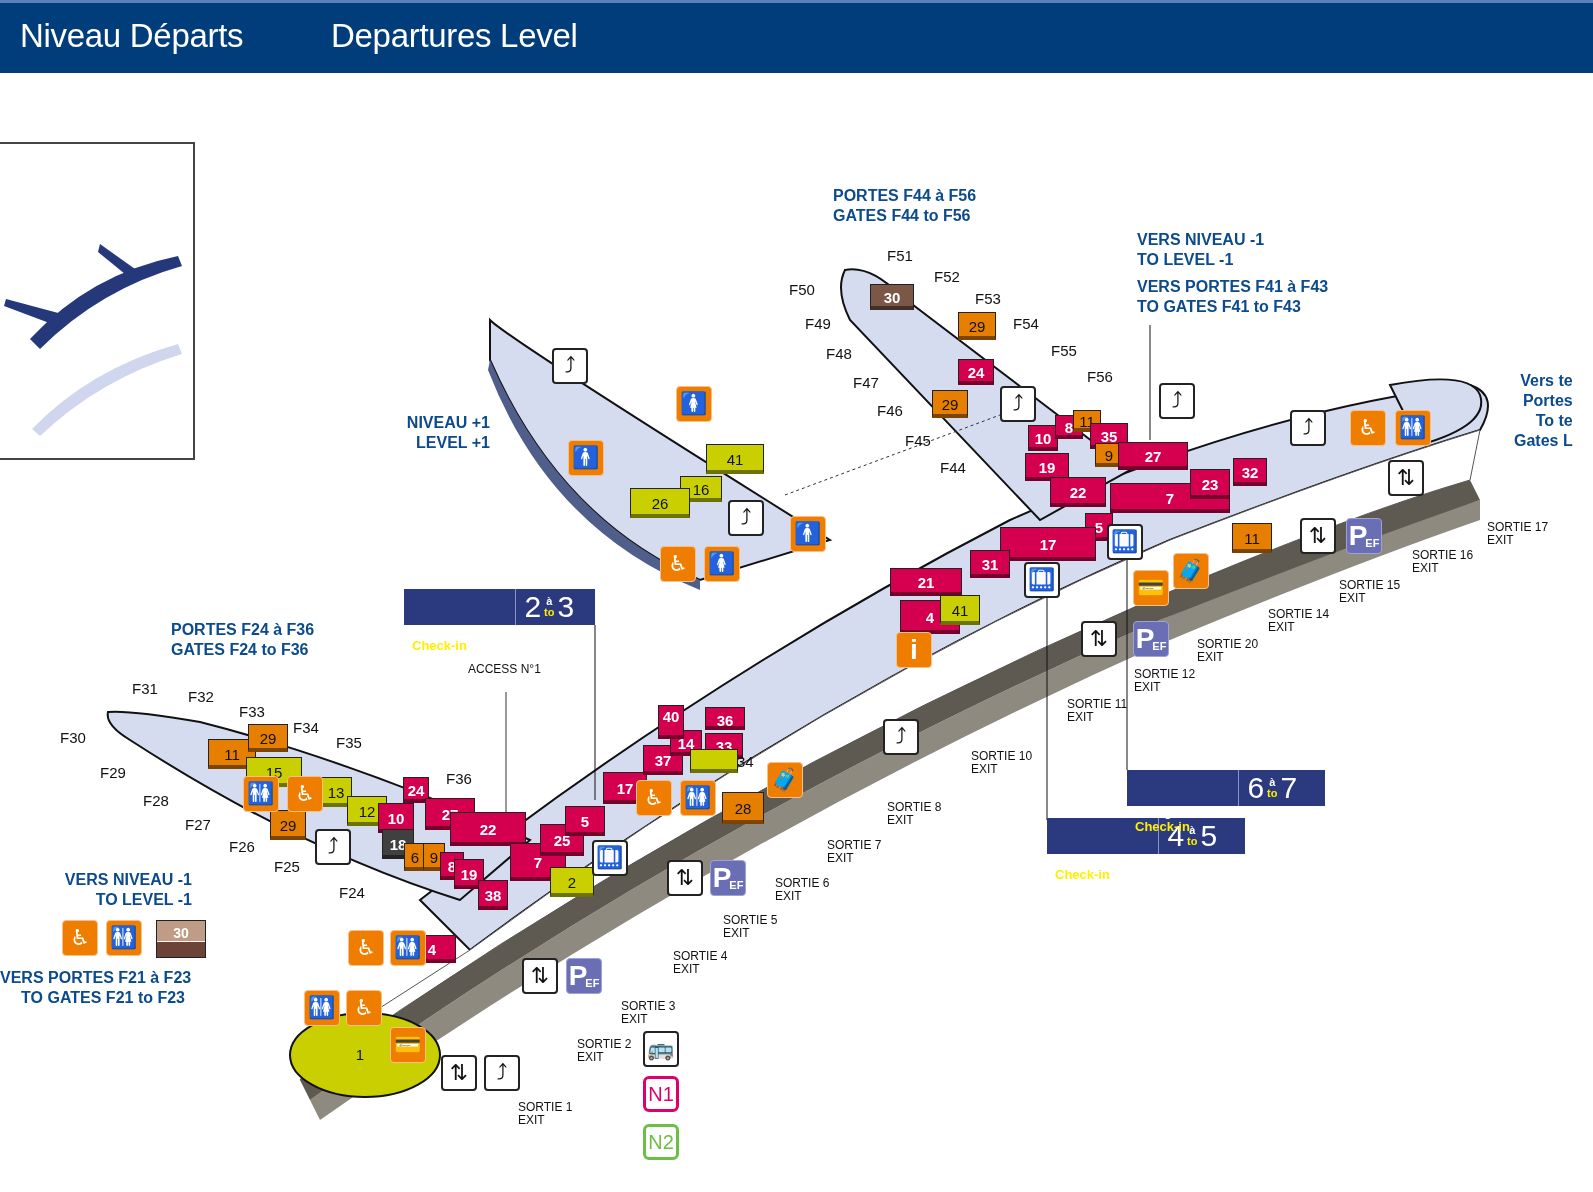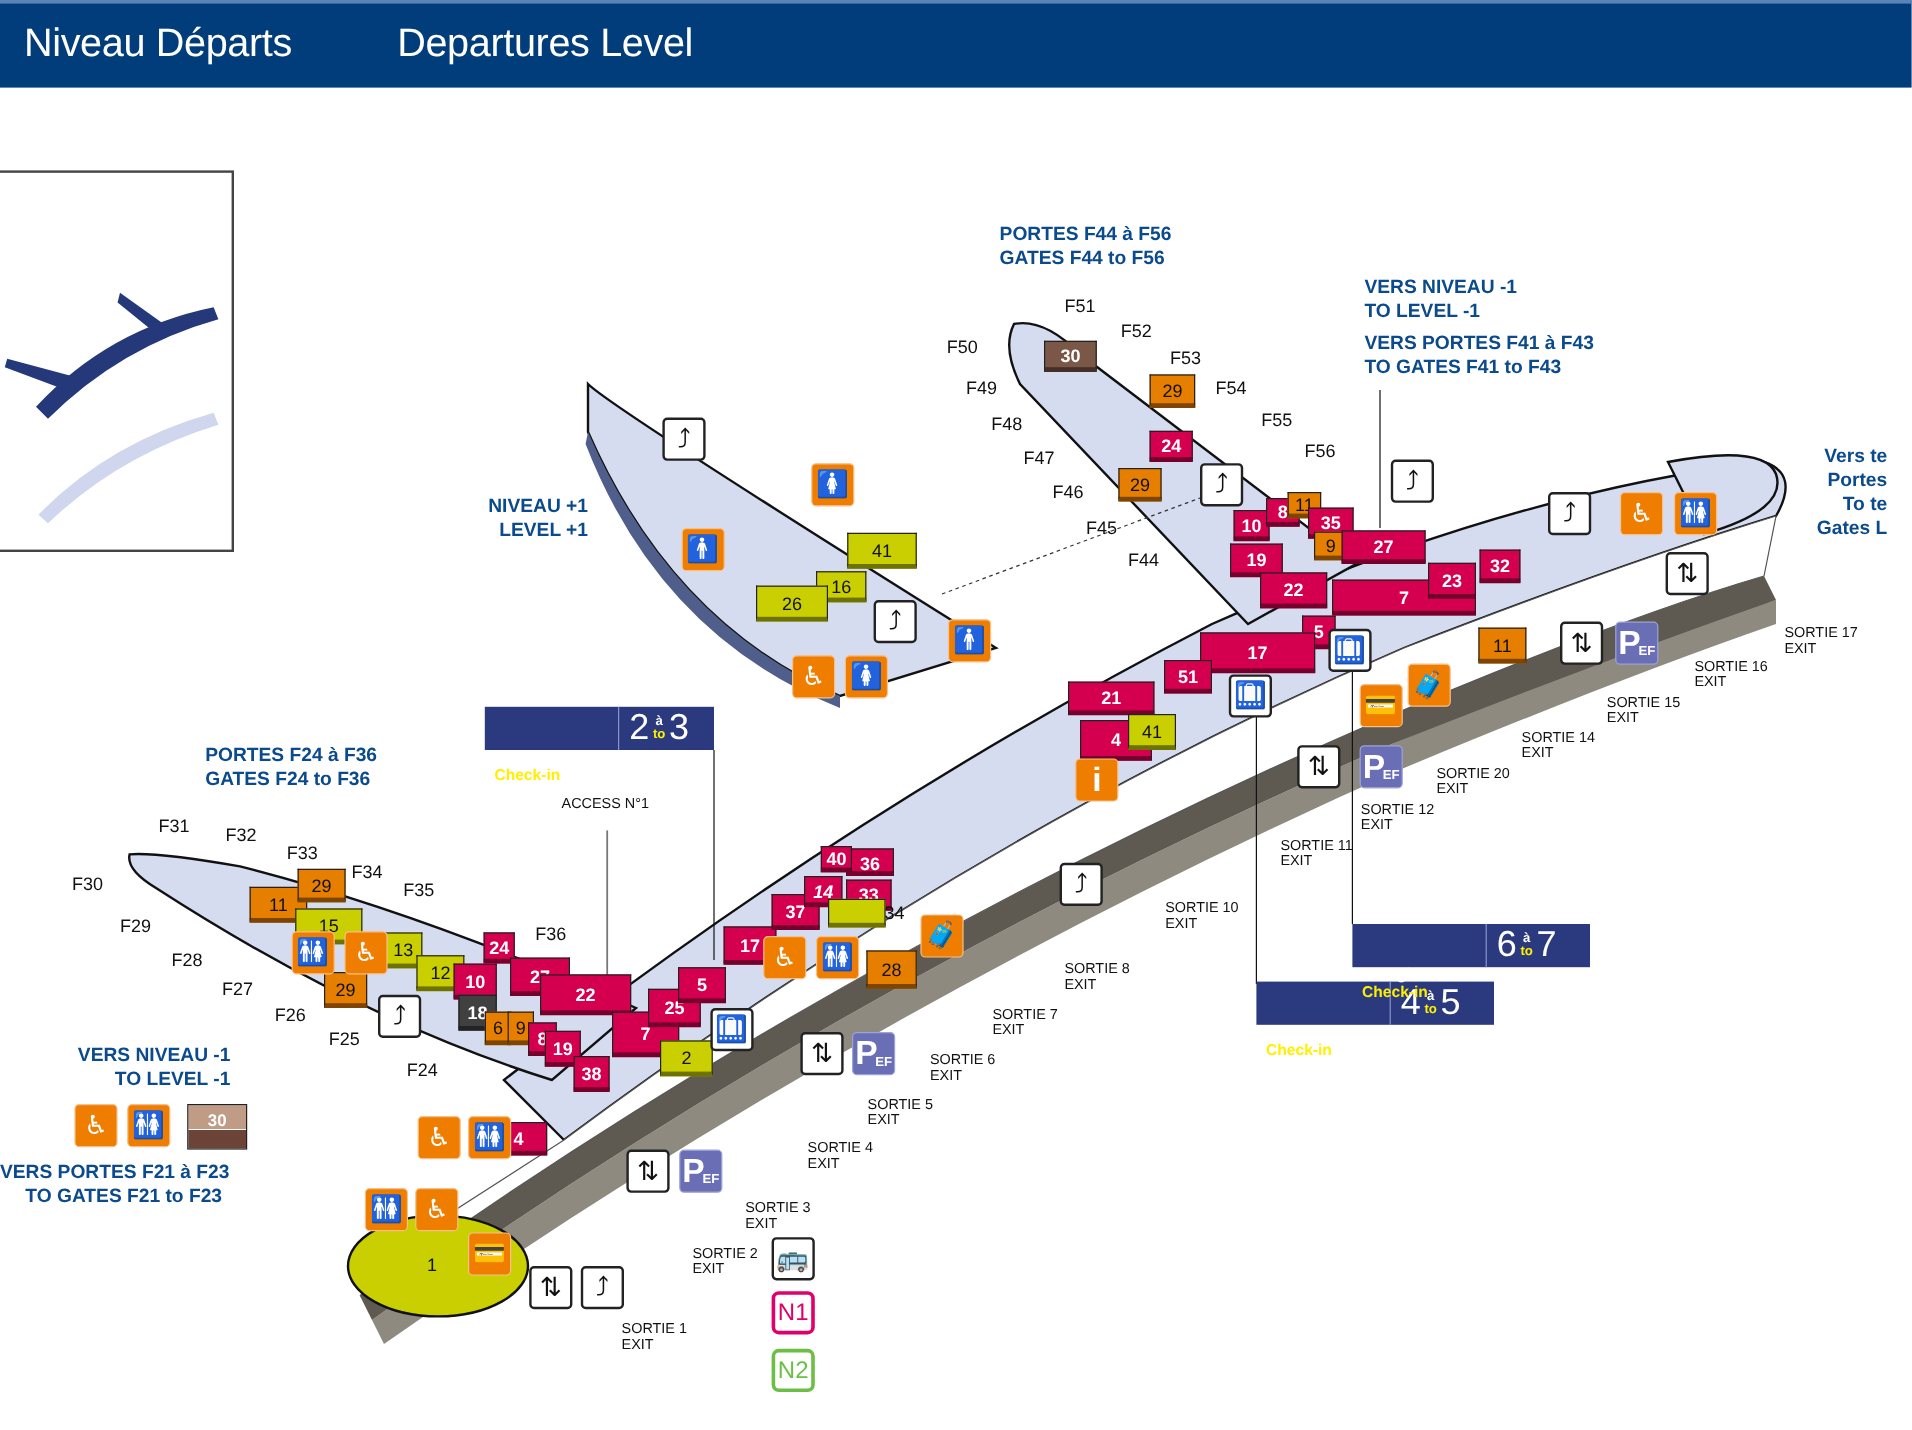--- a/index.html
+++ b/index.html
@@ -255,21 +255,21 @@
     <div class="shop" style="left: 1090px; top: 423px; width: 38px; height: 26px; line-height: 26px; background: rgb(212, 0, 79); border-width: 1px 1px 4px; border-style: solid; border-color: rgb(34, 34, 34) rgb(34, 34, 34) rgba(0, 0, 0, 0.45); border-image: initial; box-sizing: border-box;">35</div>
     <div class="shop d" style="left: 1095px; top: 443px; width: 28px; height: 24px; line-height: 24px; background: rgb(230, 126, 0); border-width: 1px 1px 4px; border-style: solid; border-color: rgb(34, 34, 34) rgb(34, 34, 34) rgba(0, 0, 0, 0.45); border-image: initial; box-sizing: border-box;">9</div>
     <div class="shop" style="left: 1025px; top: 453px; width: 44px; height: 28px; line-height: 28px; background: rgb(212, 0, 79); border-width: 1px 1px 4px; border-style: solid; border-color: rgb(34, 34, 34) rgb(34, 34, 34) rgba(0, 0, 0, 0.45); border-image: initial; box-sizing: border-box;">19</div>
     <div class="shop" style="left: 1050px; top: 477px; width: 56px; height: 30px; line-height: 30px; background: rgb(212, 0, 79); border-width: 1px 1px 4px; border-style: solid; border-color: rgb(34, 34, 34) rgb(34, 34, 34) rgba(0, 0, 0, 0.45); border-image: initial; box-sizing: border-box;">22</div>
     <div class="shop" style="left: 1118px; top: 442px; width: 70px; height: 28px; line-height: 28px; background: rgb(212, 0, 79); border-width: 1px 1px 4px; border-style: solid; border-color: rgb(34, 34, 34) rgb(34, 34, 34) rgba(0, 0, 0, 0.45); border-image: initial; box-sizing: border-box;">27</div>
     <div class="shop" style="left: 1085px; top: 513px; width: 28px; height: 28px; line-height: 28px; background: rgb(212, 0, 79); border-width: 1px 1px 4px; border-style: solid; border-color: rgb(34, 34, 34) rgb(34, 34, 34) rgba(0, 0, 0, 0.45); border-image: initial; box-sizing: border-box;">5</div>
     <div class="shop" style="left: 1110px; top: 483px; width: 120px; height: 30px; line-height: 30px; background: rgb(212, 0, 79); border-width: 1px 1px 4px; border-style: solid; border-color: rgb(34, 34, 34) rgb(34, 34, 34) rgba(0, 0, 0, 0.45); border-image: initial; box-sizing: border-box;">7</div>
     <div class="shop" style="left: 1190px; top: 469px; width: 40px; height: 30px; line-height: 30px; background: rgb(212, 0, 79); border-width: 1px 1px 4px; border-style: solid; border-color: rgb(34, 34, 34) rgb(34, 34, 34) rgba(0, 0, 0, 0.45); border-image: initial; box-sizing: border-box;">23</div>
     <div class="shop" style="left: 1233px; top: 458px; width: 34px; height: 28px; line-height: 28px; background: rgb(212, 0, 79); border-width: 1px 1px 4px; border-style: solid; border-color: rgb(34, 34, 34) rgb(34, 34, 34) rgba(0, 0, 0, 0.45); border-image: initial; box-sizing: border-box;">32</div>
     <div class="shop" style="left: 1000px; top: 527px; width: 96px; height: 34px; line-height: 34px; background: rgb(212, 0, 79); border-width: 1px 1px 4px; border-style: solid; border-color: rgb(34, 34, 34) rgb(34, 34, 34) rgba(0, 0, 0, 0.45); border-image: initial; box-sizing: border-box;">17</div>
-    <div class="shop" style="left: 970px; top: 550px; width: 40px; height: 28px; line-height: 28px; background: rgb(212, 0, 79); border-width: 1px 1px 4px; border-style: solid; border-color: rgb(34, 34, 34) rgb(34, 34, 34) rgba(0, 0, 0, 0.45); border-image: initial; box-sizing: border-box;">51</div>
+    <div class="shop" style="left: 970px; top: 550px; width: 40px; height: 28px; line-height: 28px; background: rgb(212, 0, 79); border-width: 1px 1px 4px; border-style: solid; border-color: rgb(34, 34, 34) rgb(34, 34, 34) rgba(0, 0, 0, 0.45); border-image: initial; box-sizing: border-box;">31</div>
     <div class="shop" style="left: 890px; top: 568px; width: 72px; height: 28px; line-height: 28px; background: rgb(212, 0, 79); border-width: 1px 1px 4px; border-style: solid; border-color: rgb(34, 34, 34) rgb(34, 34, 34) rgba(0, 0, 0, 0.45); border-image: initial; box-sizing: border-box;">21</div>
     <div class="shop" style="left: 900px; top: 600px; width: 60px; height: 34px; line-height: 34px; background: rgb(212, 0, 79); border-width: 1px 1px 4px; border-style: solid; border-color: rgb(34, 34, 34) rgb(34, 34, 34) rgba(0, 0, 0, 0.45); border-image: initial; box-sizing: border-box;">4</div>
     <div class="shop d" style="left: 940px; top: 595px; width: 40px; height: 30px; line-height: 30px; background: rgb(201, 207, 0); border-width: 1px 1px 4px; border-style: solid; border-color: rgb(34, 34, 34) rgb(34, 34, 34) rgba(0, 0, 0, 0.45); border-image: initial; box-sizing: border-box;">41</div>
     <div class="shop d" style="left: 1232px; top: 523px; width: 40px; height: 30px; line-height: 30px; background: rgb(230, 126, 0); border-width: 1px 1px 4px; border-style: solid; border-color: rgb(34, 34, 34) rgb(34, 34, 34) rgba(0, 0, 0, 0.45); border-image: initial; box-sizing: border-box;">11</div>
     <div class="shop d" style="left: 706px; top: 444px; width: 58px; height: 30px; line-height: 30px; background: rgb(201, 207, 0); border-width: 1px 1px 4px; border-style: solid; border-color: rgb(34, 34, 34) rgb(34, 34, 34) rgba(0, 0, 0, 0.45); border-image: initial; box-sizing: border-box;">41</div>
     <div class="shop d" style="left: 680px; top: 476px; width: 42px; height: 26px; line-height: 26px; background: rgb(201, 207, 0); border-width: 1px 1px 4px; border-style: solid; border-color: rgb(34, 34, 34) rgb(34, 34, 34) rgba(0, 0, 0, 0.45); border-image: initial; box-sizing: border-box;">16</div>
     <div class="shop d" style="left: 630px; top: 488px; width: 60px; height: 30px; line-height: 30px; background: rgb(201, 207, 0); border-width: 1px 1px 4px; border-style: solid; border-color: rgb(34, 34, 34) rgb(34, 34, 34) rgba(0, 0, 0, 0.45); border-image: initial; box-sizing: border-box;">26</div>
     <div class="shop d" style="left: 208px; top: 739px; width: 48px; height: 30px; line-height: 30px; background: rgb(230, 126, 0); border-width: 1px 1px 4px; border-style: solid; border-color: rgb(34, 34, 34) rgb(34, 34, 34) rgba(0, 0, 0, 0.45); border-image: initial; box-sizing: border-box;">11</div>
     <div class="shop d" style="left: 248px; top: 724px; width: 40px; height: 28px; line-height: 28px; background: rgb(230, 126, 0); border-width: 1px 1px 4px; border-style: solid; border-color: rgb(34, 34, 34) rgb(34, 34, 34) rgba(0, 0, 0, 0.45); border-image: initial; box-sizing: border-box;">29</div>
     <div class="shop d" style="left: 246px; top: 757px; width: 56px; height: 30px; line-height: 30px; background: rgb(201, 207, 0); border-width: 1px 1px 4px; border-style: solid; border-color: rgb(34, 34, 34) rgb(34, 34, 34) rgba(0, 0, 0, 0.45); border-image: initial; box-sizing: border-box;">15</div>
@@ -285,23 +285,23 @@
     <div class="shop d" style="left: 423px; top: 843px; width: 22px; height: 28px; line-height: 28px; background: rgb(230, 126, 0); border-width: 1px 1px 4px; border-style: solid; border-color: rgb(34, 34, 34) rgb(34, 34, 34) rgba(0, 0, 0, 0.45); border-image: initial; box-sizing: border-box;">9</div>
     <div class="shop" style="left: 440px; top: 852px; width: 24px; height: 28px; line-height: 28px; background: rgb(212, 0, 79); border-width: 1px 1px 4px; border-style: solid; border-color: rgb(34, 34, 34) rgb(34, 34, 34) rgba(0, 0, 0, 0.45); border-image: initial; box-sizing: border-box;">8</div>
     <div class="shop" style="left: 454px; top: 859px; width: 30px; height: 30px; line-height: 30px; background: rgb(212, 0, 79); border-width: 1px 1px 4px; border-style: solid; border-color: rgb(34, 34, 34) rgb(34, 34, 34) rgba(0, 0, 0, 0.45); border-image: initial; box-sizing: border-box;">19</div>
     <div class="shop" style="left: 478px; top: 880px; width: 30px; height: 30px; line-height: 30px; background: rgb(212, 0, 79); border-width: 1px 1px 4px; border-style: solid; border-color: rgb(34, 34, 34) rgb(34, 34, 34) rgba(0, 0, 0, 0.45); border-image: initial; box-sizing: border-box;">38</div>
     <div class="shop" style="left: 510px; top: 843px; width: 56px; height: 38px; line-height: 38px; background: rgb(212, 0, 79); border-width: 1px 1px 4px; border-style: solid; border-color: rgb(34, 34, 34) rgb(34, 34, 34) rgba(0, 0, 0, 0.45); border-image: initial; box-sizing: border-box;">7</div>
     <div class="shop" style="left: 540px; top: 824px; width: 44px; height: 32px; line-height: 32px; background: rgb(212, 0, 79); border-width: 1px 1px 4px; border-style: solid; border-color: rgb(34, 34, 34) rgb(34, 34, 34) rgba(0, 0, 0, 0.45); border-image: initial; box-sizing: border-box;">25</div>
     <div class="shop" style="left: 565px; top: 806px; width: 40px; height: 30px; line-height: 30px; background: rgb(212, 0, 79); border-width: 1px 1px 4px; border-style: solid; border-color: rgb(34, 34, 34) rgb(34, 34, 34) rgba(0, 0, 0, 0.45); border-image: initial; box-sizing: border-box;">5</div>
     <div class="shop d" style="left: 550px; top: 867px; width: 44px; height: 30px; line-height: 30px; background: rgb(201, 207, 0); border-width: 1px 1px 4px; border-style: solid; border-color: rgb(34, 34, 34) rgb(34, 34, 34) rgba(0, 0, 0, 0.45); border-image: initial; box-sizing: border-box;">2</div>
     <div class="shop" style="left: 603px; top: 772px; width: 44px; height: 32px; line-height: 32px; background: rgb(212, 0, 79); border-width: 1px 1px 4px; border-style: solid; border-color: rgb(34, 34, 34) rgb(34, 34, 34) rgba(0, 0, 0, 0.45); border-image: initial; box-sizing: border-box;">17</div>
     <div class="shop" style="left: 643px; top: 745px; width: 40px; height: 30px; line-height: 30px; background: rgb(212, 0, 79); border-width: 1px 1px 4px; border-style: solid; border-color: rgb(34, 34, 34) rgb(34, 34, 34) rgba(0, 0, 0, 0.45); border-image: initial; box-sizing: border-box;">37</div>
-    <div class="shop" style="left: 670px; top: 730px; width: 32px; height: 26px; line-height: 26px; background: rgb(212, 0, 79); border-width: 1px 1px 4px; border-style: solid; border-color: rgb(34, 34, 34) rgb(34, 34, 34) rgba(0, 0, 0, 0.45); border-image: initial; box-sizing: border-box; font-style: italic;">14</div>
+    <div class="shop" style="left: 670px; top: 730px; width: 32px; height: 26px; line-height: 26px; background: rgb(212, 0, 79); border-width: 1px 1px 4px; border-style: solid; border-color: rgb(34, 34, 34) rgb(34, 34, 34) rgba(0, 0, 0, 0.45); border-image: initial; box-sizing: border-box;">14</div>
     <div class="shop" style="left: 705px; top: 707px; width: 40px; height: 23px; line-height: 26px; background: rgb(212, 0, 79); border-width: 1px 1px 4px; border-style: solid; border-color: rgb(34, 34, 34) rgb(34, 34, 34) rgba(0, 0, 0, 0.45); border-image: initial; box-sizing: border-box;">36</div>
-    <div class="shop" style="left: 684px; top: 705px; width: 26px; height: 22px; line-height: 22px; background: rgb(212, 0, 79); border-width: 1px 1px 4px; border-style: solid; border-color: rgb(34, 34, 34) rgb(34, 34, 34) rgba(0, 0, 0, 0.45); border-image: initial; box-sizing: border-box;">40</div>
+    <div class="shop" style="left: 658px; top: 705px; width: 26px; height: 34px; line-height: 22px; background: rgb(212, 0, 79); border-width: 1px 1px 4px; border-style: solid; border-color: rgb(34, 34, 34) rgb(34, 34, 34) rgba(0, 0, 0, 0.45); border-image: initial; box-sizing: border-box;">40</div>
     <div class="shop" style="left: 705px; top: 733px; width: 38px; height: 26px; line-height: 26px; background: rgb(212, 0, 79); border-width: 1px 1px 4px; border-style: solid; border-color: rgb(34, 34, 34) rgb(34, 34, 34) rgba(0, 0, 0, 0.45); border-image: initial; box-sizing: border-box;">33</div>
     <div class="shop d" style="left: 690px; top: 749px; width: 44px; height: 24px; line-height: 24px; background: rgb(201, 207, 0); border-width: 1px 1px 4px; border-style: solid; border-color: rgb(34, 34, 34) rgb(34, 34, 34) rgba(0, 0, 0, 0.45); border-image: initial; box-sizing: border-box; padding-left: 46px;">34</div>
     <div class="shop d" style="left: 722px; top: 792px; width: 42px; height: 32px; line-height: 32px; background: rgb(230, 126, 0); border-width: 1px 1px 4px; border-style: solid; border-color: rgb(34, 34, 34) rgb(34, 34, 34) rgba(0, 0, 0, 0.45); border-image: initial; box-sizing: border-box;">28</div>
     <div class="shop" style="left: 408px; top: 935px; width: 48px; height: 28px; line-height: 28px; background: rgb(212, 0, 79); border-width: 1px 1px 4px; border-style: solid; border-color: rgb(34, 34, 34) rgb(34, 34, 34) rgba(0, 0, 0, 0.45); border-image: initial; box-sizing: border-box;">4</div>
     <div class="shop d" style="left: 340px; top: 1040px; width: 40px; height: 30px; line-height: 30px; background: transparent;">1</div>
   </div>
 
 <div class="icon w" style="left:552px;top:348px">⤴</div>
 <div class="icon o" style="left:676px;top:386px">🚺</div>
 <div class="icon o" style="left:568px;top:440px">🚹</div>

